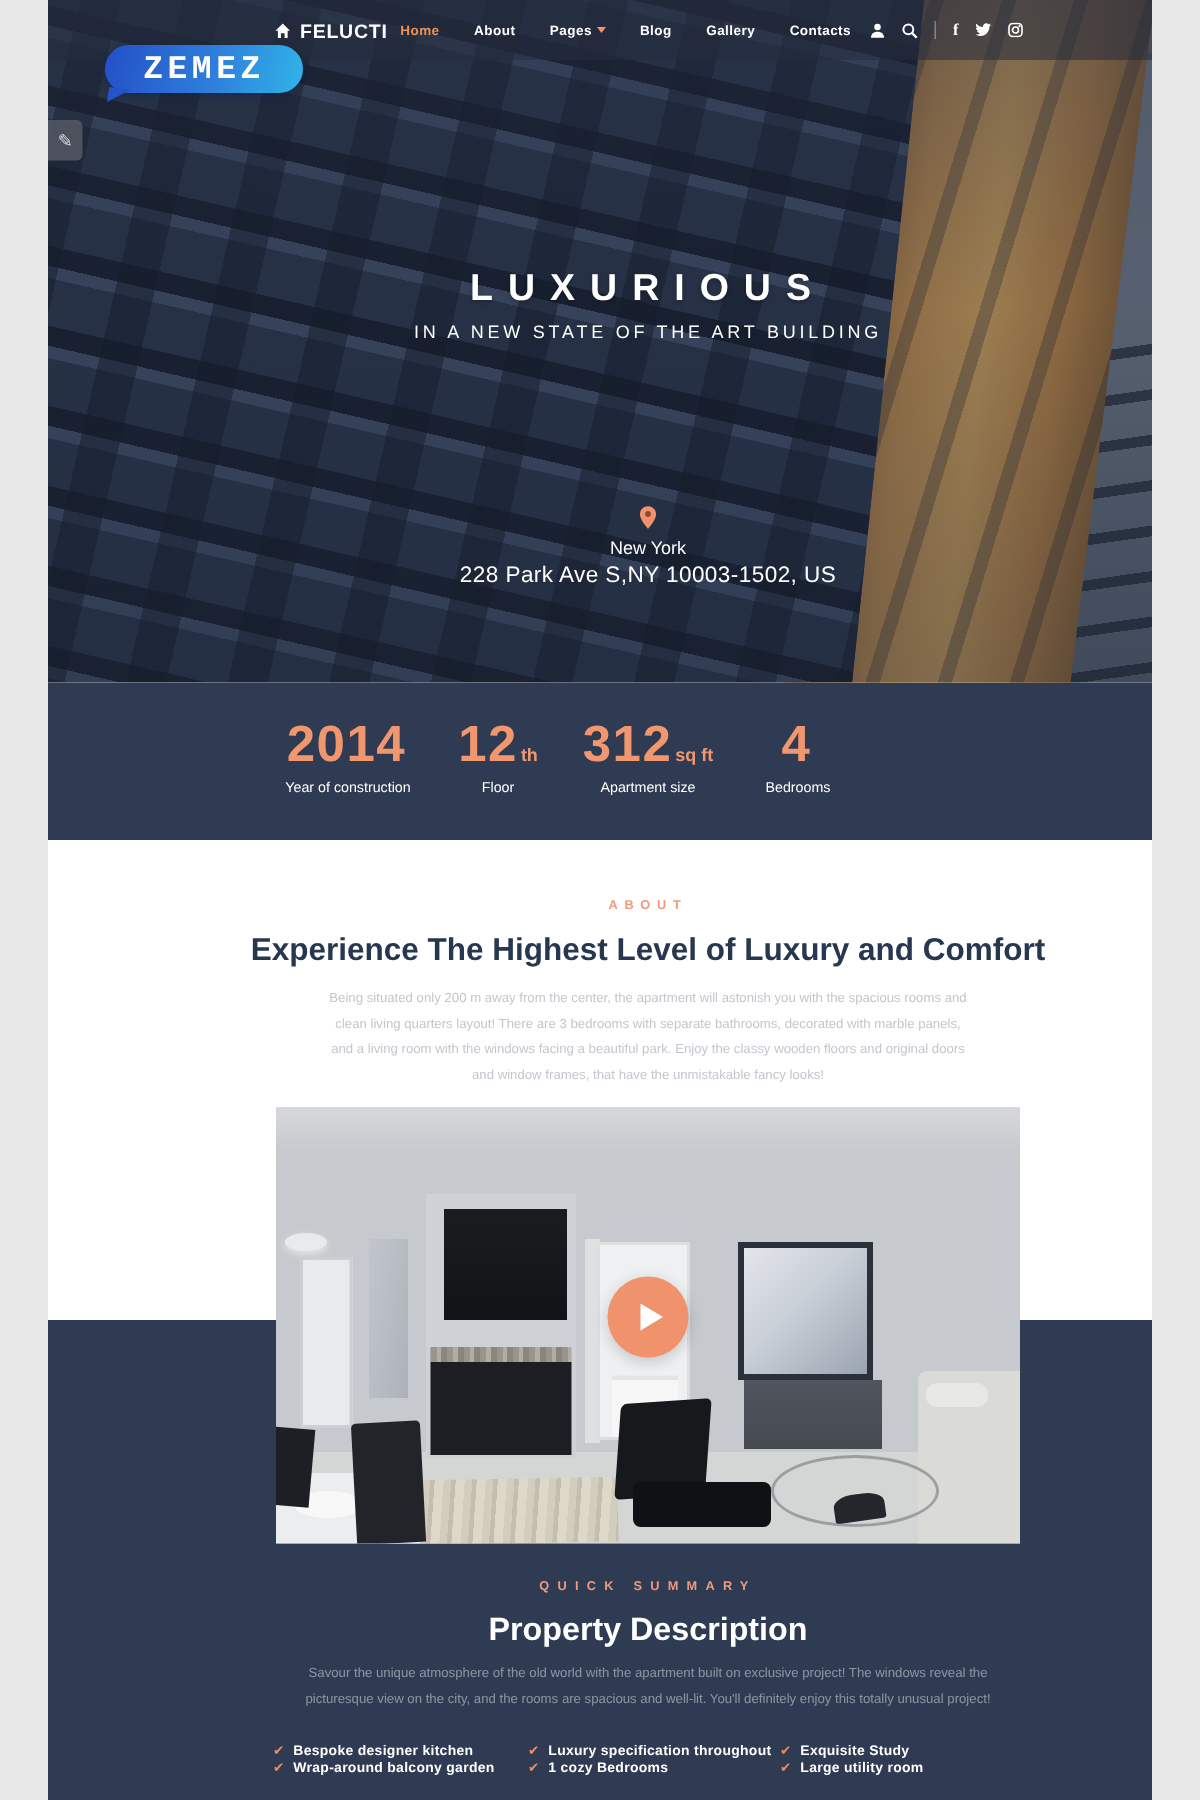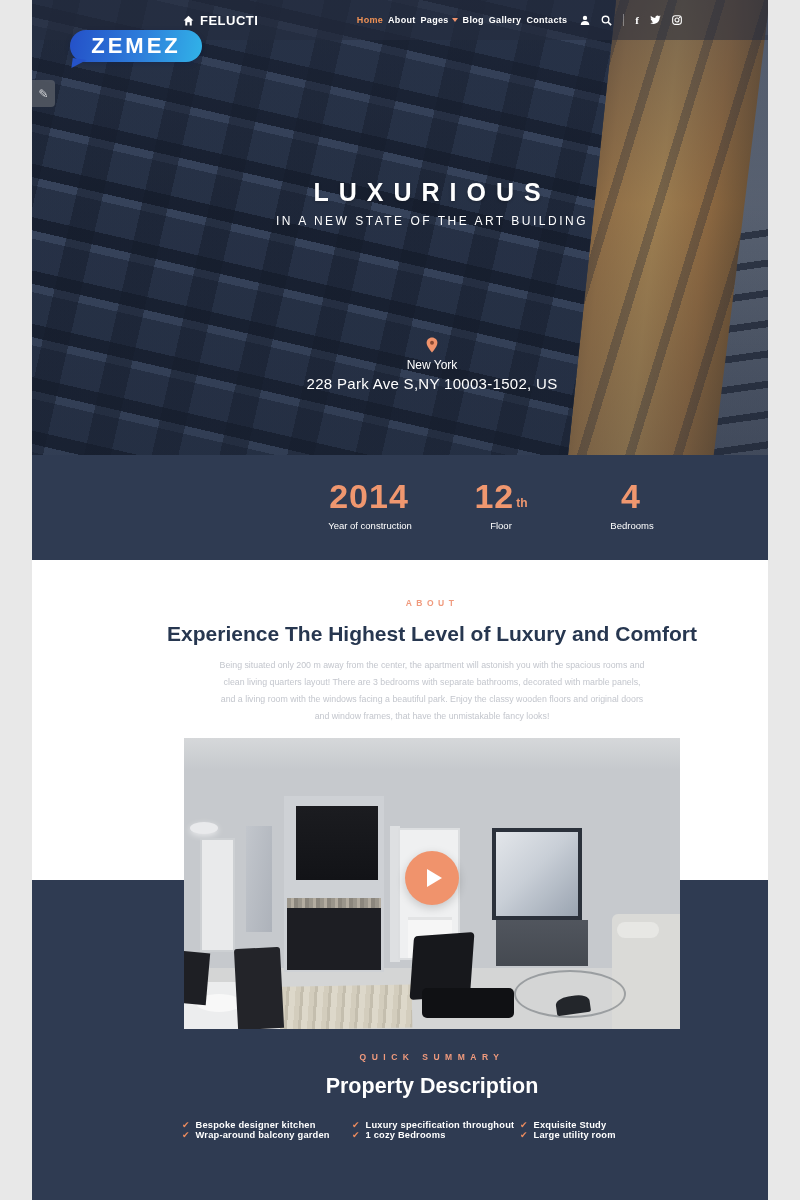--- a/index.html
+++ b/index.html
@@ -24,55 +24,55 @@
   .balconies::after { content:""; position:absolute; inset:0;
     background:repeating-linear-gradient(90deg, rgba(9,14,24,.5) 0 26px, transparent 26px 66px); }
   .hero-overlay { position:absolute; inset:0;
     background:linear-gradient(180deg, rgba(40,50,72,.55) 0%, rgba(40,50,72,.38) 45%, rgba(36,46,66,.5) 100%); }
 
   
   .navbar { position:absolute; top:0; left:0; right:0; height:40px; background:rgba(36,44,62,.55); z-index:20; }
   .nav-inner { width:500px; margin:0 auto; height:40px; display:flex; justify-content:space-between; align-items:center; }
   .logo { display:flex; align-items:center; gap:5px; color:#fff; font-weight:bold; font-size:13px; letter-spacing:.5px; cursor:pointer; }
   .nav-right { display:flex; align-items:center; gap:13px; }
-  .menu { display:flex; align-items:center; gap:5px; list-style:none; }
+  .menu { display:flex; align-items:center; gap:23px; list-style:none; }
   .menu li { font-size:9px; font-weight:bold; color:#fff; letter-spacing:.3px; cursor:pointer; display:flex; align-items:center; gap:3px; }
   .menu li.active { color:#ef9155; }
   .caret { width:0; height:0; border-left:3px solid transparent; border-right:3px solid transparent; border-top:4px solid #f0936c; display:inline-block; }
   .nav-icons { display:flex; align-items:center; gap:11px; }
   .nav-icons .ic { cursor:pointer; display:flex; align-items:center; }
   .nav-divider { width:1px; height:12px; background:rgba(255,255,255,.35); }
   .fb-letter { color:#fff; font-size:11px; font-weight:bold; font-family:"Liberation Serif",serif; }
 
   
   .zemez { position:absolute; left:38px; top:30px; width:132px; height:32px; z-index:30; cursor:pointer;
     background:linear-gradient(100deg,#2450c8 0%,#2e7fdb 55%,#31b3e8 100%);
     border-radius:17px; display:flex; align-items:center; justify-content:center;
     box-shadow:0 2px 5px rgba(10,30,80,.35); }
   .zemez::before { content:""; position:absolute; left:2px; bottom:-7px; width:0; height:0;
     border-left:14px solid #2553c9; border-bottom:10px solid transparent; transform:rotate(8deg); }
-  .zemez span { color:#fff; font-weight:bold; font-size:22px; letter-spacing:3px; }
+  .zemez span { color:#fff; font-weight:bold; font-size:22px; letter-spacing:3px;font-family:Liberation Mono, monospace; }
 
   
   .pencil-btn { position:absolute; left:0; top:80px; width:23px; height:27px; z-index:30; cursor:pointer;
     background:rgba(88,93,102,.8); border-radius:0 4px 4px 0; display:flex; align-items:center; justify-content:center; }
   .pencil-btn span { color:#d9dbde; font-size:12px; transform:rotate(0deg); }
 
   
   .hero-content { position:absolute; top:178px; left:0; right:0; text-align:center; color:#fff; z-index:10; }
   .hero-eyebrow { font-size:25px; font-weight:600; letter-spacing:10px; text-shadow:0 1px 3px rgba(0,0,0,.25); }
   .hero-title { font-size:55px; font-weight:800; letter-spacing:3px; margin-top:1px; text-shadow:0 2px 4px rgba(0,0,0,.3); }
   .hero-sub { font-size:12px; font-weight:500; letter-spacing:2.5px; margin-top:7px; }
   .hero-location { position:absolute; top:337px; left:0; right:0; text-align:center; color:#fff; z-index:10; }
   .loc-city { font-size:12px; font-weight:400; margin-top:5px; }
   .loc-addr { font-size:15px; margin-top:3px; letter-spacing:.3px; }
 
   
   .stats { width:800px; height:105px; background:#2f3b52; }
-  .stats-inner { width:500px; margin:0 auto; display:flex; justify-content:flex-end; padding-top:24px;gap:31px; }
+  .stats-inner { width:500px; margin:0 auto; display:flex; justify-content:flex-start; padding-top:24px; }
   .stat { text-align:center; min-width:100px; }
   .stat-num { display:flex; justify-content:center; align-items:flex-end; color:#f0976f; }
   .stat-value { font-size:34px; font-weight:800; line-height:1; letter-spacing:1px; }
   .stat-unit { font-size:12px; font-weight:800; margin-left:2px; margin-bottom:3px; }
   .stat-label { color:#fff; font-size:9.5px; margin-top:7px; }
 
   
   .about { width:800px; height:320px; background:#fff; text-align:center; padding-top:38px; }
   .eyebrow { font-size:8.5px; font-weight:bold; color:#f09a7d; letter-spacing:4.5px; }
   .about h2 { font-size:21px; font-weight:800; color:#273750; line-height:1.28; width:560px; margin:13px auto 0; }
@@ -240,37 +240,45 @@
       </div>
       <div class="stat">
         <div class="stat-num">
             <span class="stat-value">12</span>
             <span class="stat-unit">th</span>
           </div>
         <div class="stat-label">Floor</div>
       </div>
       <div class="stat">
         <div class="stat-num">
+            <span class="stat-value">312</span>
+            <span class="stat-unit">sq ft</span>
+          </div>
+        <div class="stat-label">Apartment size</div>
+      </div>
+      <div class="stat">
+        <div class="stat-num">
             <span class="stat-value">4</span>
             <span class="stat-unit"></span>
           </div>
         <div class="stat-label">Bedrooms</div>
       </div>
     </div>
   </div>
 
   <div class="about">
     <div class="eyebrow">ABOUT</div>
     <h2>Experience The Highest Level of Luxury and Comfort</h2>
     <p>Being situated only 200 m away from the center, the apartment will astonish you with the spacious rooms and clean living quarters layout! There are 3 bedrooms with separate bathrooms, decorated with marble panels, and a living room with the windows facing a beautiful park. Enjoy the classy wooden floors and original doors and window frames, that have the unmistakable fancy looks!</p>
   </div>
 
   <div class="dark-section">
     <div class="eyebrow" style="letter-spacing:5.5px;">QUICK SUMMARY</div>
     <h2>Property Description</h2>
+    <p>Savour the unique atmosphere of the old world with the apartment built on exclusive project! The windows reveal the picturesque view on the city, and the rooms are spacious and well-lit. You'll definitely enjoy this totally unusual project!</p>
     <div class="features">
       <div class="feature">
           <span class="check"></span>
           <span class="feature-label">Bespoke designer kitchen</span>
         </div>
       <div class="feature">
           <span class="check"></span>
           <span class="feature-label">Luxury specification throughout</span>
         </div>
       <div class="feature">

